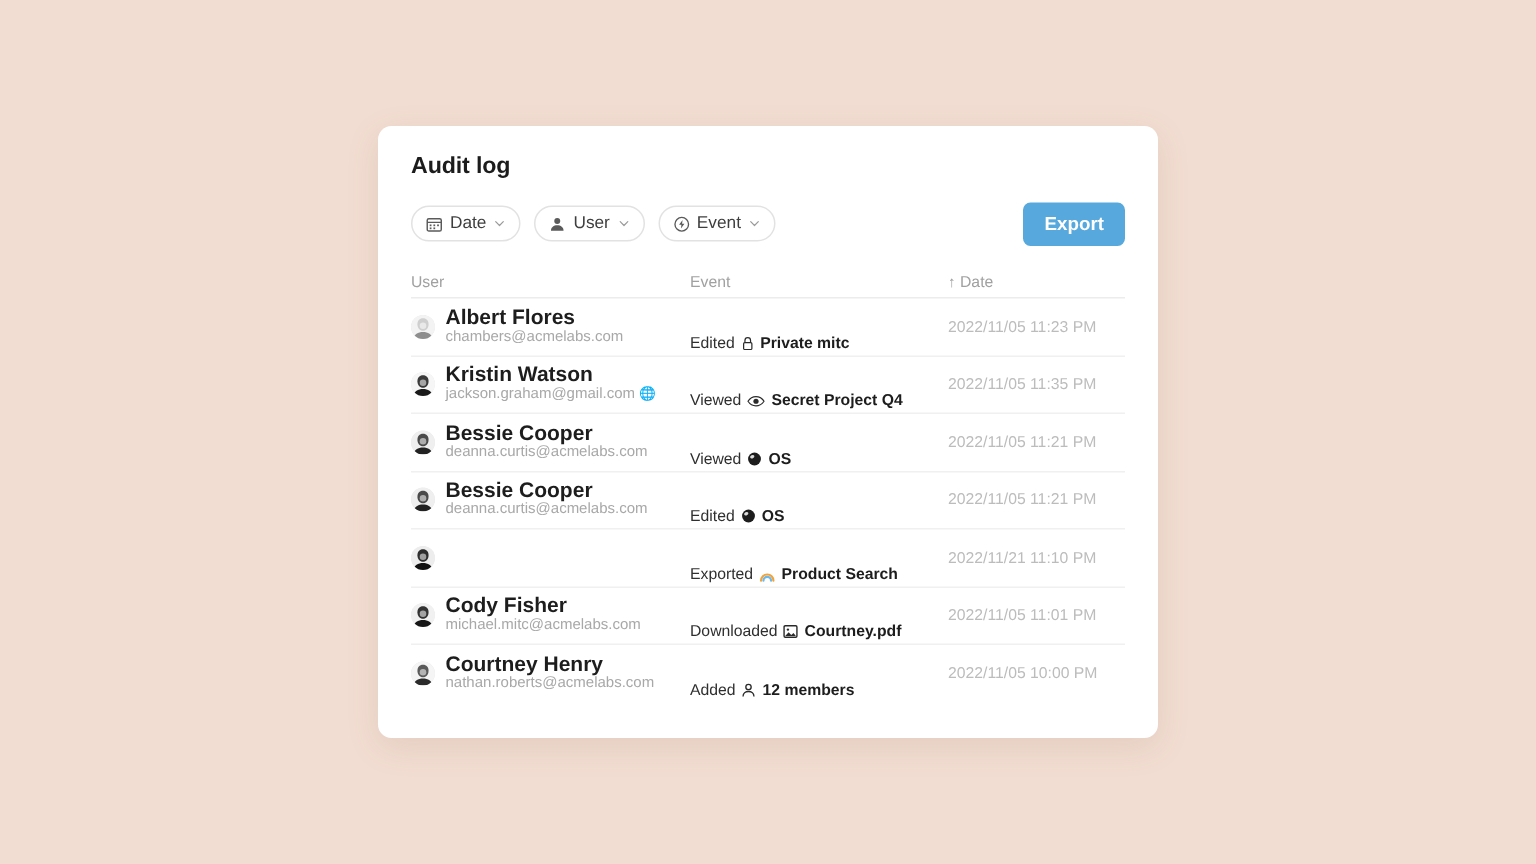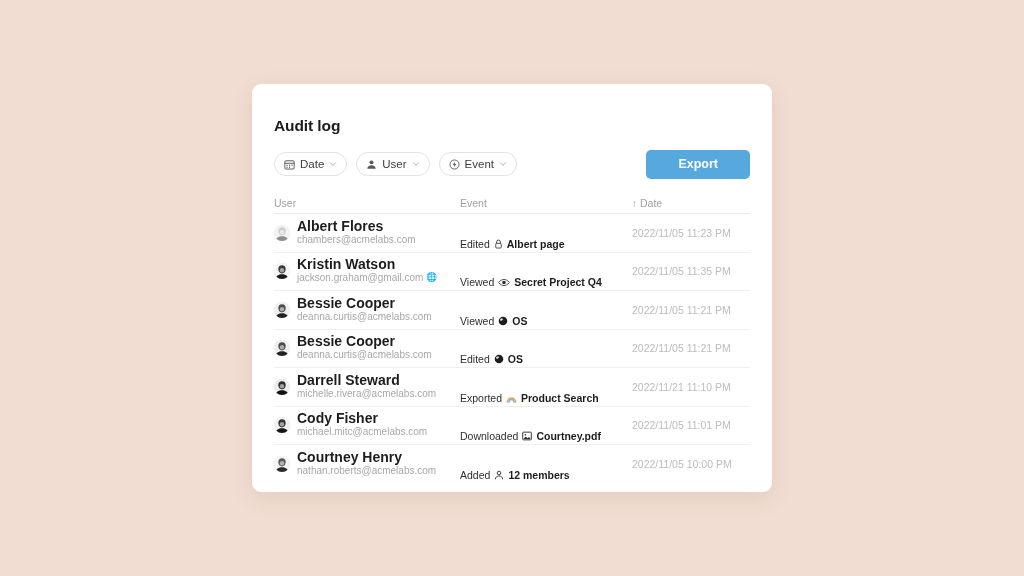--- a/index.html
+++ b/index.html
@@ -23,21 +23,21 @@
     border-radius: 9px;
     box-shadow: 0 6px 22px rgba(130, 90, 70, 0.13);
     padding: 0 22px;
   }
 
   .card-title {
     font-size: 15.5px;
     font-weight: bold;
     color: #1c1c1c;
     letter-spacing: -0.1px;
-    padding-top: 33px;
+    padding-top: 18px;
   }
 
   
   .toolbar {
     display: flex;
     align-items: center;
     margin-top: 14px;
     height: 30px;
   }
 
@@ -62,21 +62,21 @@
 
   .export-btn {
     margin-left: auto;
     background: #56a8dd;
     color: #ffffff;
     font-size: 12.5px;
     font-weight: bold;
     border: none;
     border-radius: 5px;
     height: 29px;
-    padding: 0 32px;
+    padding: 0 14px;
     cursor: pointer;
     font-family: "Liberation Sans", sans-serif;
   }
 
   
   .table { margin-top: 14px; width: 100%; }
 
   .thead {
     display: flex;
     align-items: center;
@@ -245,21 +245,21 @@
             </div>
           </div>
           <div class="cell-event">
             <span class="ev-verb">Edited</span>
             <span class="ev-ico">
               <svg width="9" height="10" viewBox="0 0 14 16">
                 <path d="M4 7V4.7a3 3 0 016 0V7" fill="none" stroke="#2a2a2a" stroke-width="1.3"></path>
                 <rect x="2.6" y="7" width="8.8" height="7.4" rx="1.2" fill="none" stroke="#2a2a2a" stroke-width="1.3"></rect>
               </svg>
             </span>
-            <span class="ev-target">Albert page</span>
+            <span class="ev-target">Private mitc</span>
           </div>
           <div class="cell-date">2022/11/05 11:23 PM</div>
         </div>
         <div class="row">
           <div class="cell-user">
             <span class="avatar"><svg width="16" height="16" viewBox="0 0 16 16">
                 <circle cx="8" cy="8" r="8" fill="#f6f6f6"></circle>
                 <path d="M8 2.2c2.4 0 3.7 1.6 3.7 3.9 0 2.6-1.6 4.4-3.7 4.4S4.3 8.7 4.3 6.1C4.3 3.8 5.6 2.2 8 2.2z" fill="#3a3a3a"></path>
                 <path d="M1.6 16c.4-3.1 3.1-4.7 6.4-4.7s6 1.6 6.4 4.7z" fill="#1a1a1a"></path>
                 <circle cx="8" cy="7.2" r="2.2" fill="#ffffff" opacity=".55"></circle>
@@ -339,26 +339,20 @@
           <div class="cell-date">2022/11/05 11:21 PM</div>
         </div>
         <div class="row">
           <div class="cell-user">
             <span class="avatar"><svg width="16" height="16" viewBox="0 0 16 16">
                 <circle cx="8" cy="8" r="8" fill="#ededed"></circle>
                 <path d="M8 2.2c2.4 0 3.7 1.6 3.7 3.9 0 2.6-1.6 4.4-3.7 4.4S4.3 8.7 4.3 6.1C4.3 3.8 5.6 2.2 8 2.2z" fill="#2e2e2e"></path>
                 <path d="M1.6 16c.4-3.1 3.1-4.7 6.4-4.7s6 1.6 6.4 4.7z" fill="#111111"></path>
                 <circle cx="8" cy="7.2" r="2.2" fill="#ffffff" opacity=".55"></circle>
               </svg></span>
-            <div>
-              <div class="uname">Darrell Steward</div>
-              <div class="umail">
-                <span>michelle.rivera@acmelabs.com</span>
-              </div>
-            </div>
           </div>
           <div class="cell-event">
             <span class="ev-verb">Exported</span>
             <span class="ev-ico">
               <svg width="11" height="10" viewBox="0 0 16 14">
                 <path d="M2 13a6 6 0 0112 0" fill="none" stroke="#f0a33c" stroke-width="2.1" stroke-linecap="round"></path>
                 <path d="M4.3 13a3.7 3.7 0 017.4 0" fill="none" stroke="#6fb7e6" stroke-width="2.1" stroke-linecap="round"></path>
               </svg>
             </span>
             <span class="ev-target">Product Search</span>

